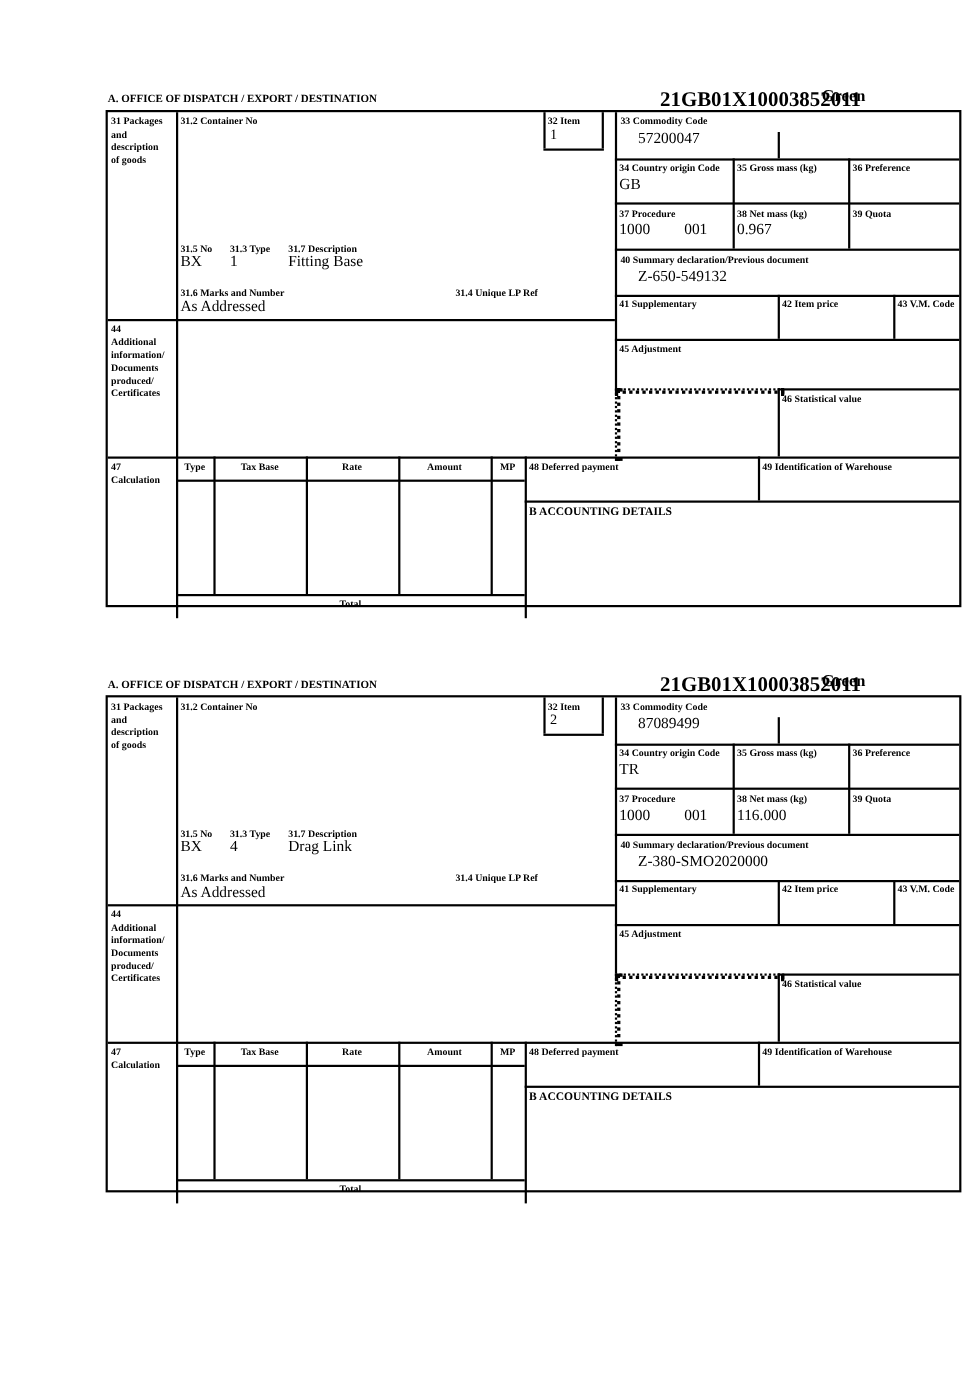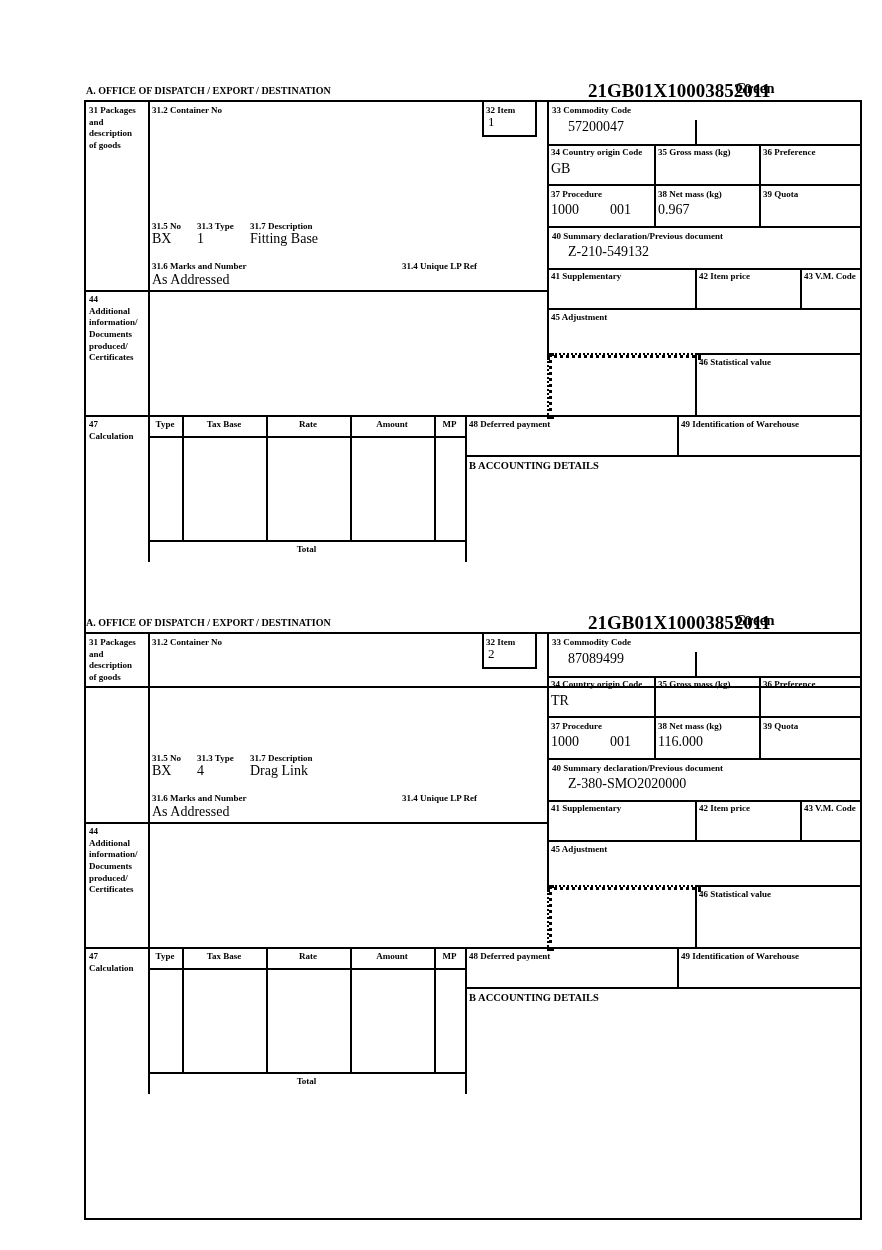--- a/index.html
+++ b/index.html
@@ -1,22 +1,22 @@
 <!DOCTYPE html>
 <html><head>
 <meta charset="utf-8">
 <style>
   html,body{margin:0;padding:0;background:#fff;}
   #page{position:relative;width:882px;height:1250px;background:#fff;overflow:hidden;
         font-family:"Liberation Serif","DejaVu Serif",serif;color:#000;}
-  .form{position:absolute;left:84px;width:778px;height:482px;text-decoration:underline;}
+  .form{position:absolute;left:96px;width:778px;height:482px;text-decoration:underline;}
   .hdr-a{position:absolute;left:2px;top:3px;font-size:10px;font-weight:bold;}
   .hdr-ref{position:absolute;left:504px;top:-2px;font-size:19px;font-weight:bold;}
   .hdr-route{position:absolute;left:651px;top:-2px;font-size:15px;font-weight:bold;}
-  .box{position:absolute;left:0;top:18px;width:778px;height:588px;
+  .box{position:absolute;left:0;top:18px;width:778px;height:452px;
        border:2px solid #000;box-sizing:border-box;}
   .vl{position:absolute;width:0;border-left:2px solid #000;}
   .hl{position:absolute;height:0;border-top:2px solid #000;}
   .dot{border-style:dotted;}
   .lbl{position:absolute;font-size:9px;font-weight:bold;line-height:1.3;white-space:pre-line;}
   .val{position:absolute;font-size:14px;line-height:1.1;white-space:nowrap;}
   .sm{font-size:13px;}
   .ctr{text-align:center;}
   .acct{font-size:10.5px;}
 </style>
@@ -96,21 +96,21 @@
       <span class="val" style="left:465px;top:59px">GB</span>
       <span class="lbl" style="left:572px;top:45px">35 Gross mass (kg)</span>
       <span class="lbl" style="left:677px;top:45px">36 Preference</span>
       <span class="lbl" style="left:465px;top:87px">37 Procedure</span>
       <span class="val" style="left:465px;top:100px">1000</span>
       <span class="val" style="left:524px;top:100px">001</span>
       <span class="lbl" style="left:572px;top:87px">38 Net mass (kg)</span>
       <span class="val" style="left:572px;top:100px">0.967</span>
       <span class="lbl" style="left:677px;top:87px">39 Quota</span>
       <span class="lbl" style="left:466px;top:129px">40 Summary declaration/Previous document</span>
-      <span class="val" style="left:482px;top:142px">Z-210-549132</span>
+      <span class="val" style="left:482px;top:142px">Z-650-549132</span>
       <span class="lbl" style="left:465px;top:169px">41 Supplementary</span>
       <span class="lbl" style="left:613px;top:169px">42 Item price</span>
       <span class="lbl" style="left:718px;top:169px">43 V.M. Code</span>
       <span class="lbl" style="left:465px;top:210px">45 Adjustment</span>
       <span class="lbl" style="left:613px;top:255px">46 Statistical value</span>
 
       <span class="lbl ctr" style="left:62px;top:317px;width:34px">Type</span>
       <span class="lbl ctr" style="left:96px;top:317px;width:84px">Tax Base</span>
       <span class="lbl ctr" style="left:180px;top:317px;width:84px">Rate</span>
       <span class="lbl ctr" style="left:264px;top:317px;width:84px">Amount</span>

